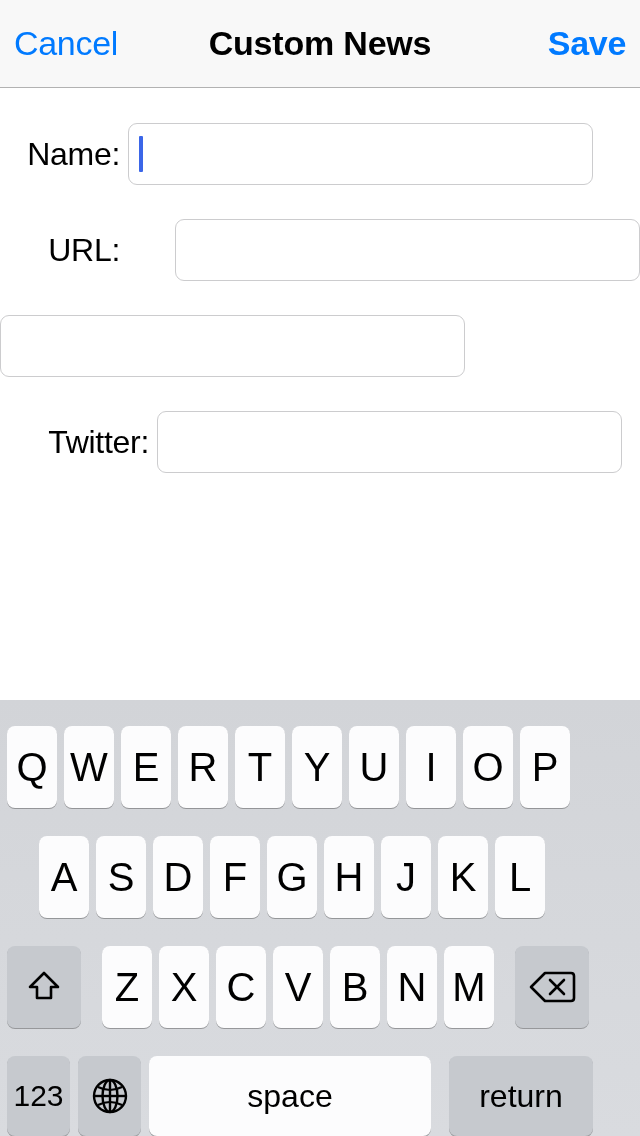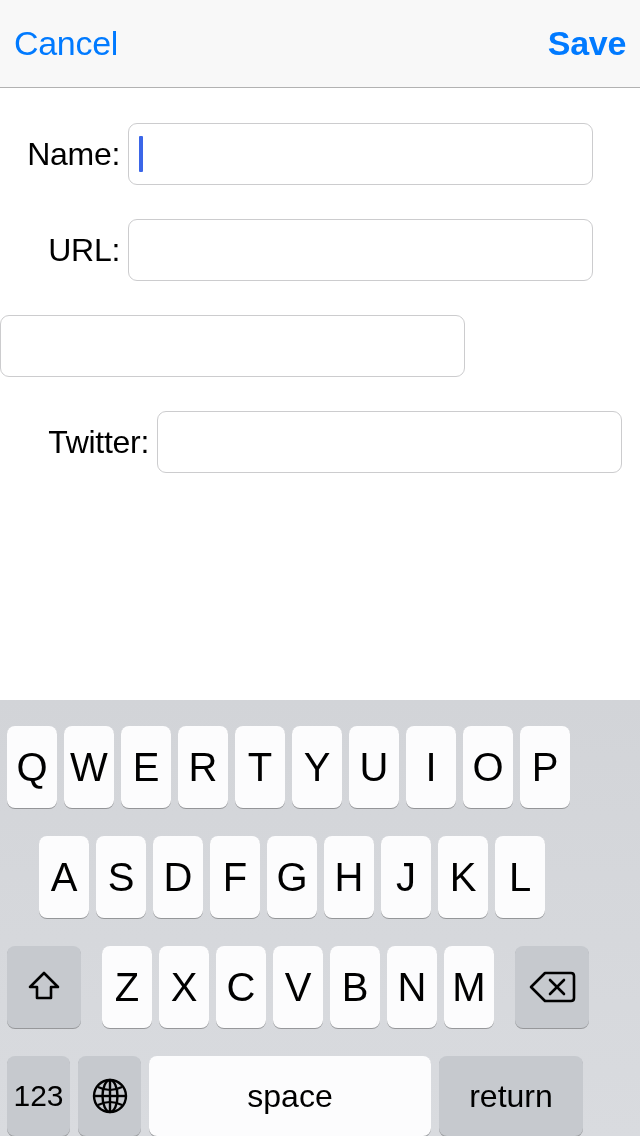--- a/index.html
+++ b/index.html
@@ -91,45 +91,46 @@
   #row2 .key { width:50px; height:82px; margin-right:7px; }
   #row2 { padding-left:39px; }
 
   #row3 .key { width:50px; height:82px; margin-right:7px; }
   #row3 .key.shift { width:74px; margin-right:21px; margin-left:7px; }
   #row3 .key.delete { width:74px; margin-right:7px; margin-left:14px; }
 
   #row4 { top:356px; }
   #row4 .key.num { width:63px; height:80px; margin-left:7px; margin-right:8px; }
   #row4 .key.globe { width:63px; height:80px; margin-right:8px; }
-  #row4 .key.space { width:282px; height:80px; margin-right:8px; background:#fcfcfd; }
+  #row4 .key.space { width:282px; height:80px; margin-right:18px; background:#fcfcfd; }
   #row4 .key.return { width:144px; height:80px; }
 
   svg { display:block; }
 </style>
 </head>
 <body>
 
 <div class="screen">
 
   <div class="navbar">
     <button class="nav-btn">Cancel</button>
+    <div class="nav-title">Custom News</div>
     <button class="nav-btn bold">Save</button>
   </div>
 
   <div class="form">
 
     <div class="field-row" style="top:32px;">
       <div class="field-label">Name:</div>
       <div class="field-box">
         <span class="caret"></span>
       </div>
     </div>
 
-    <div class="field-row" style="top:128px;">
+    <div class="field-row" style="top:128px;justify-content:space-between;">
       <div class="field-label">URL:</div>
       <div class="field-box">
         
       </div>
     </div>
 
     <div class="field-row" style="top:224px;">
       <div class="field-box">
         
       </div>

